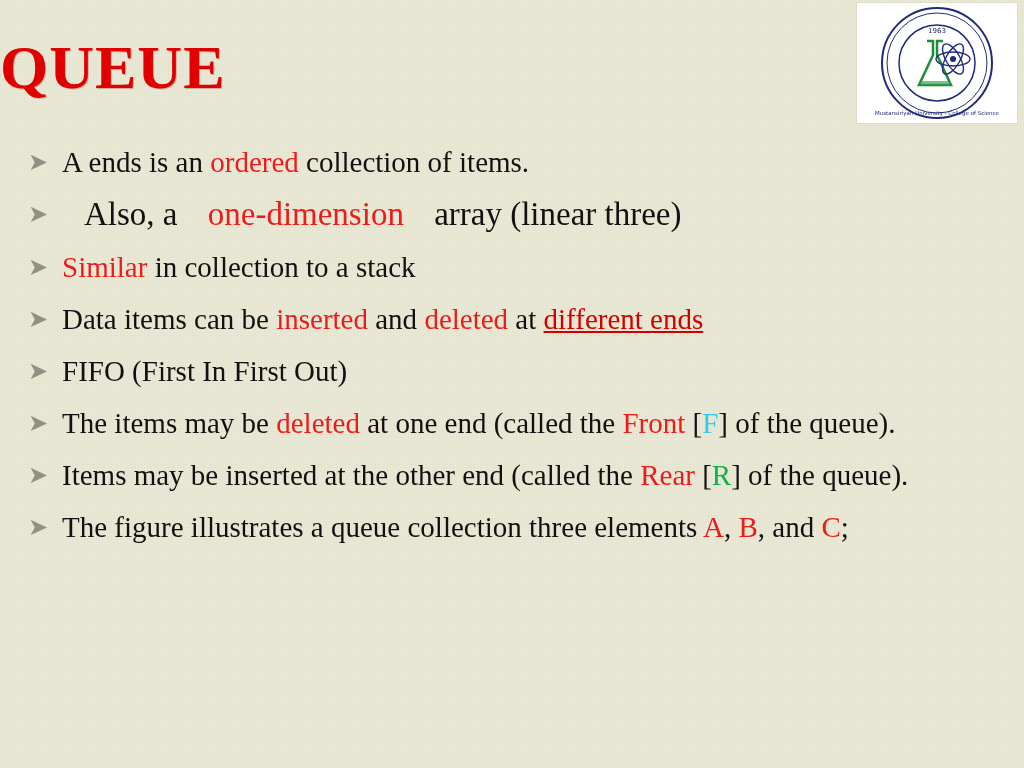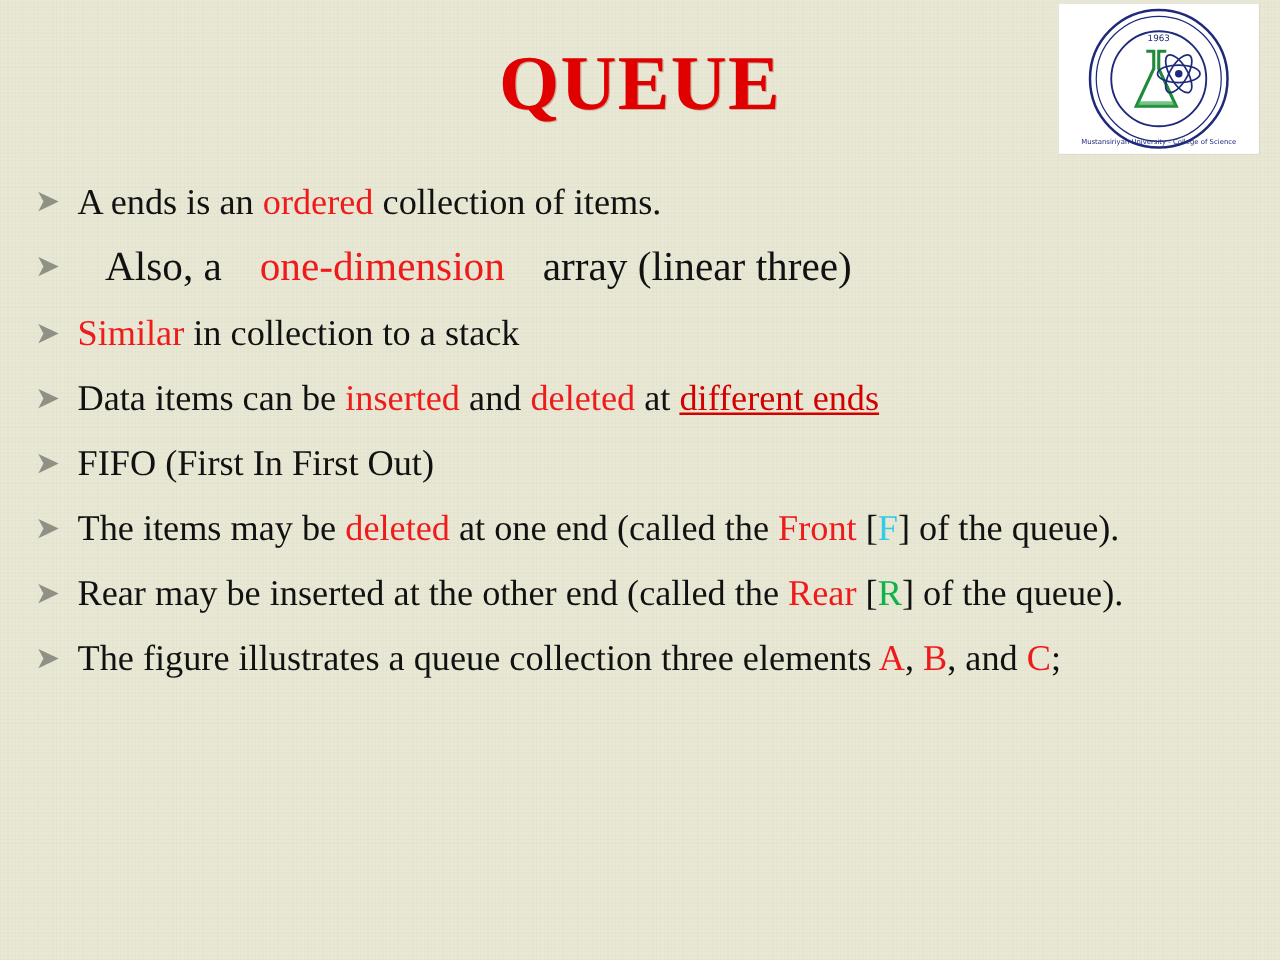--- a/index.html
+++ b/index.html
@@ -21,34 +21,34 @@
     inset: 0;
     background-color: #e9e8d5;
     background-image:
       repeating-linear-gradient(0deg, rgba(0,0,0,0.012) 0px, rgba(0,0,0,0.012) 1px, rgba(255,255,255,0.0) 1px, rgba(255,255,255,0.0) 3px),
       repeating-linear-gradient(90deg, rgba(0,0,0,0.012) 0px, rgba(0,0,0,0.012) 1px, rgba(255,255,255,0.0) 1px, rgba(255,255,255,0.0) 3px);
   }
 
   .logo {
     position: absolute;
     top: 2px;
-    right: 16px;
+    right: 6px;
     width: 160px;
     height: 120px;
     background: #ffffff;
     border: 1px solid #dddccb;
     overflow: hidden;
   }
 
   .title {
     position: absolute;
     top: 32px;
     left: 0;
     width: 1024px;
-    text-align: center;
+    text-align: left;
     font-size: 62px;
     font-weight: bold;
     color: #e00000;
     letter-spacing: 1px;
     text-shadow: 1px 1px 0 rgba(120,0,0,0.25);
     font-family: "Liberation Serif", serif;
   }
 
   .bullets {
     position: absolute;
@@ -135,21 +135,21 @@
       <div class="bullet">
         <span class="marker">➤</span>
         <span class="btext"><span>FIFO (First In First Out)</span></span>
       </div>
       <div class="bullet">
         <span class="marker">➤</span>
         <span class="btext justify"><span>The items may be </span><span class="red">deleted</span><span> at one end (called the </span><span class="red">Front</span><span> [</span><span class="cyan">F</span><span>] of the queue).</span></span>
       </div>
       <div class="bullet">
         <span class="marker">➤</span>
-        <span class="btext justify"><span>Rear may be inserted at the other end (called the </span><span class="red">Rear</span><span> [</span><span class="green">R</span><span>] of the queue).</span></span>
+        <span class="btext justify"><span>Items may be inserted at the other end (called the </span><span class="red">Rear</span><span> [</span><span class="green">R</span><span>] of the queue).</span></span>
       </div>
       <div class="bullet">
         <span class="marker">➤</span>
         <span class="btext justify"><span>The figure illustrates a queue collection three elements </span><span class="red">A</span><span>, </span><span class="red">B</span><span>, and </span><span class="red">C</span><span>;</span></span>
       </div>
     </div>
 
 </div>
 
 </body></html>

